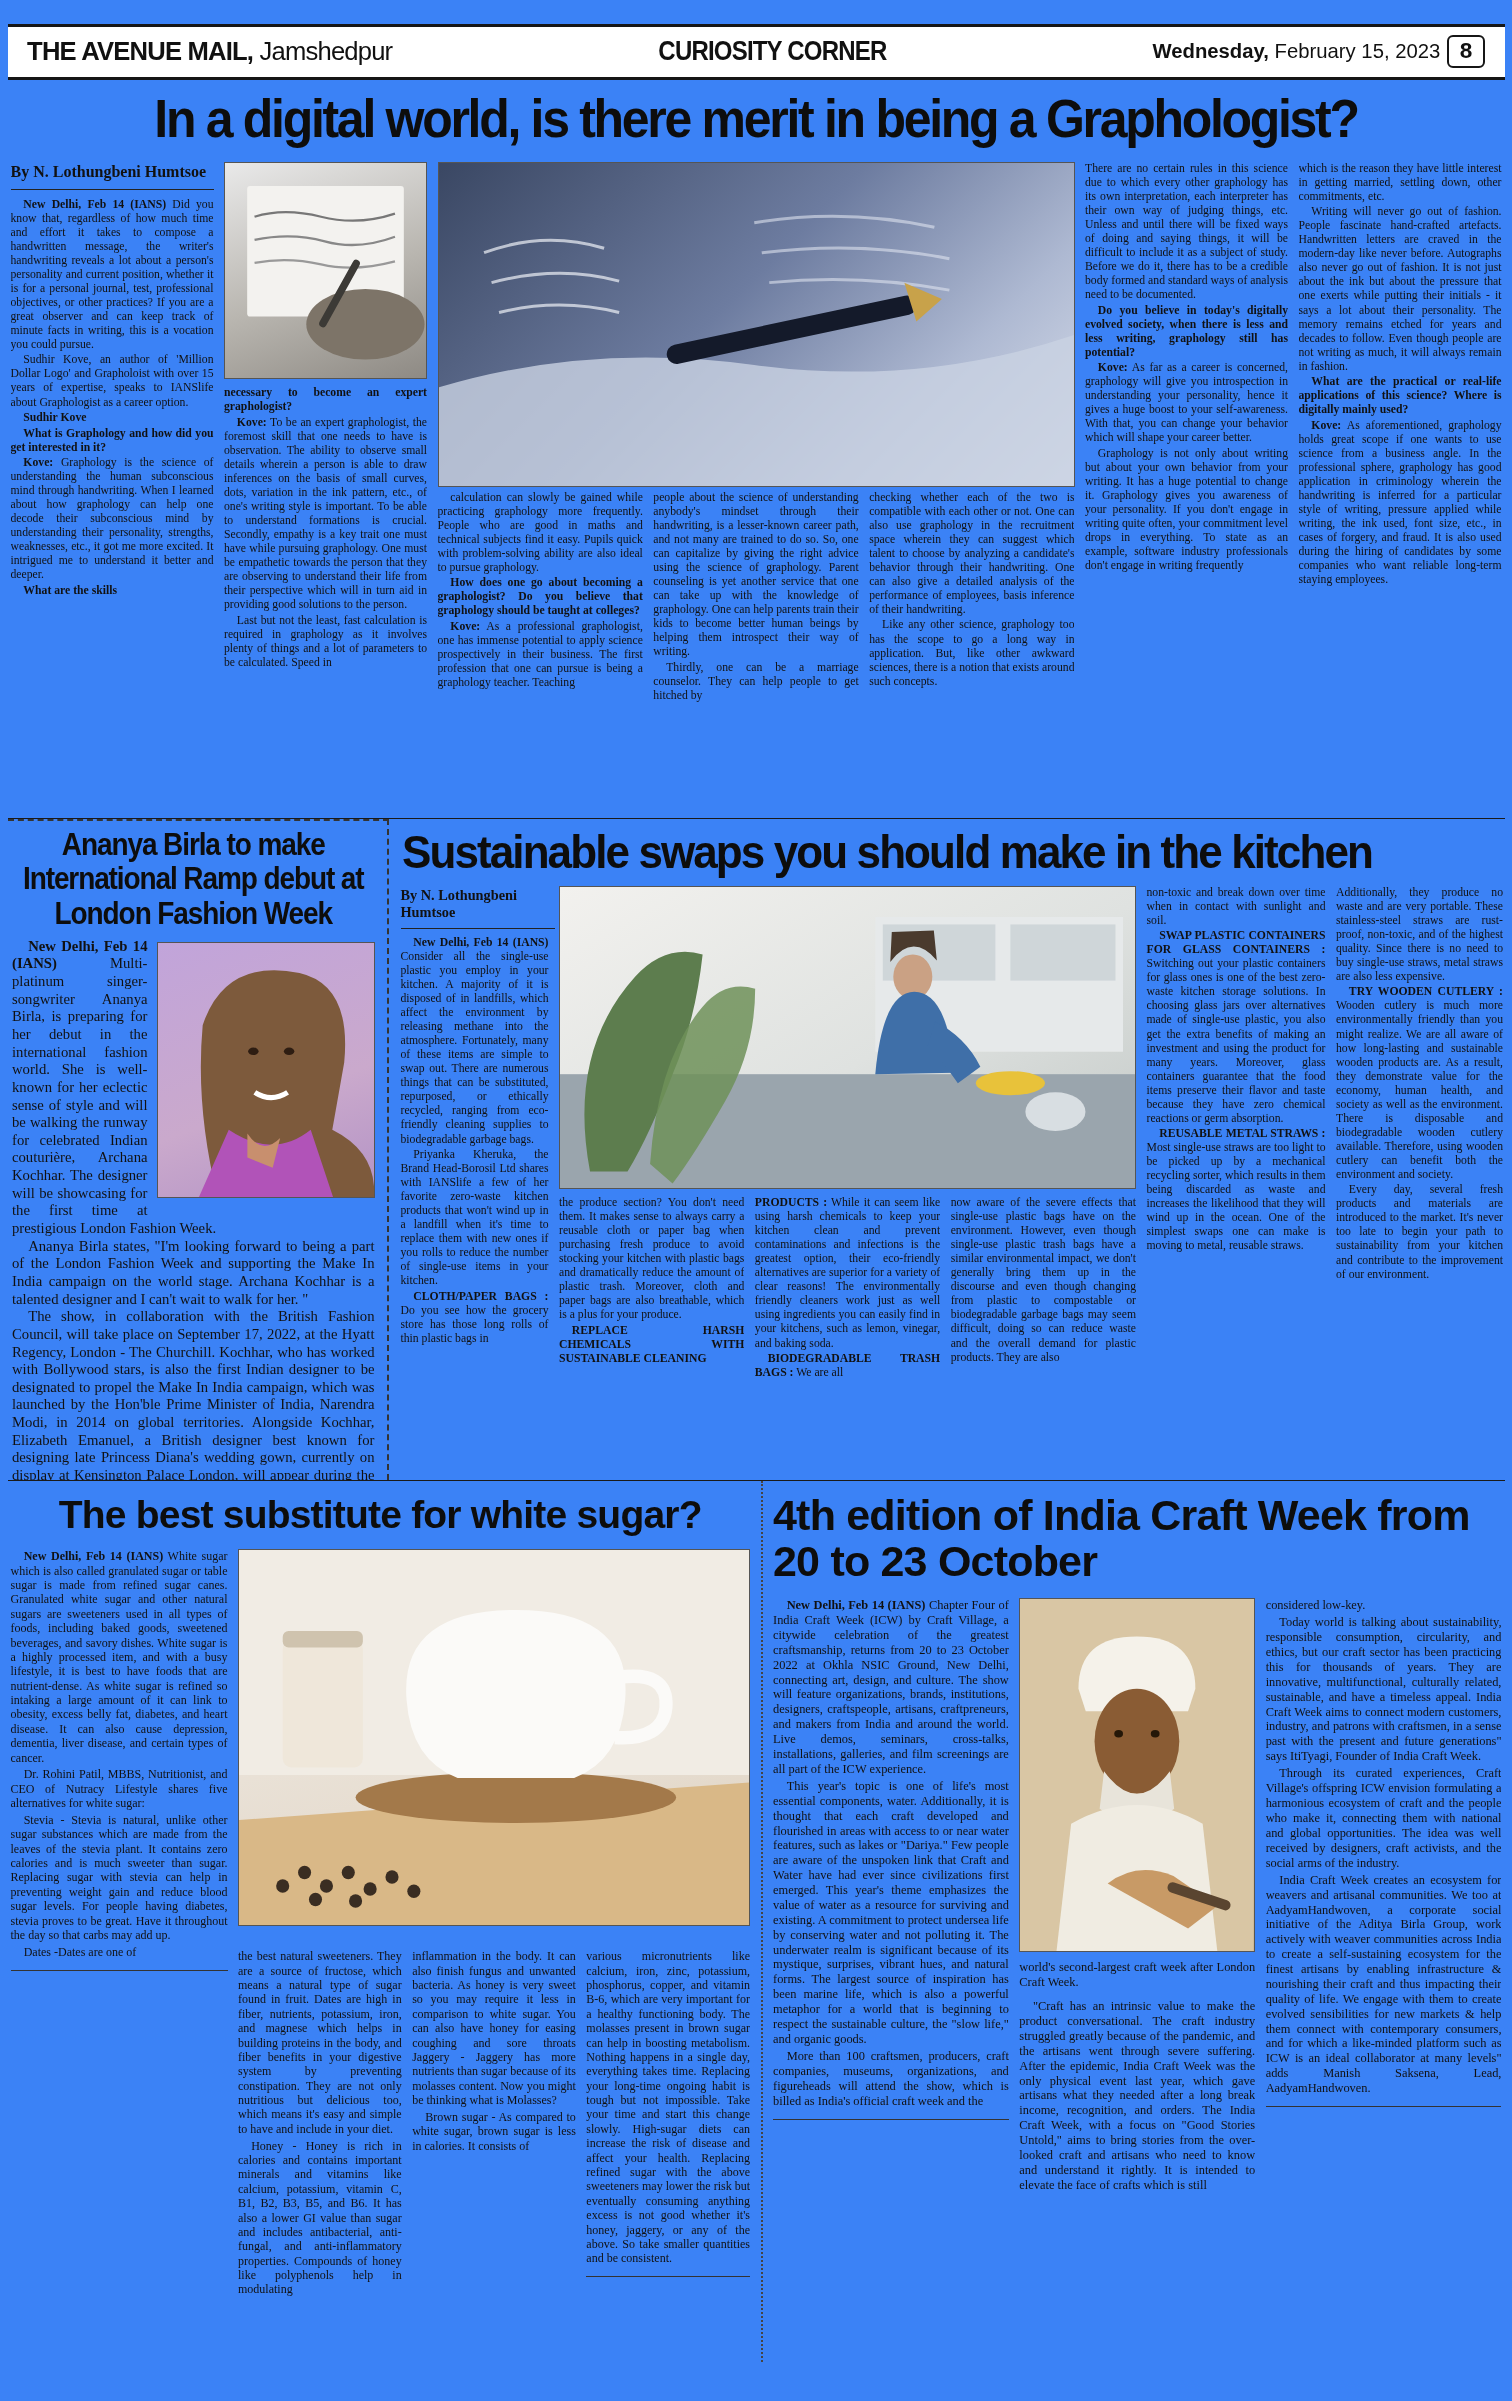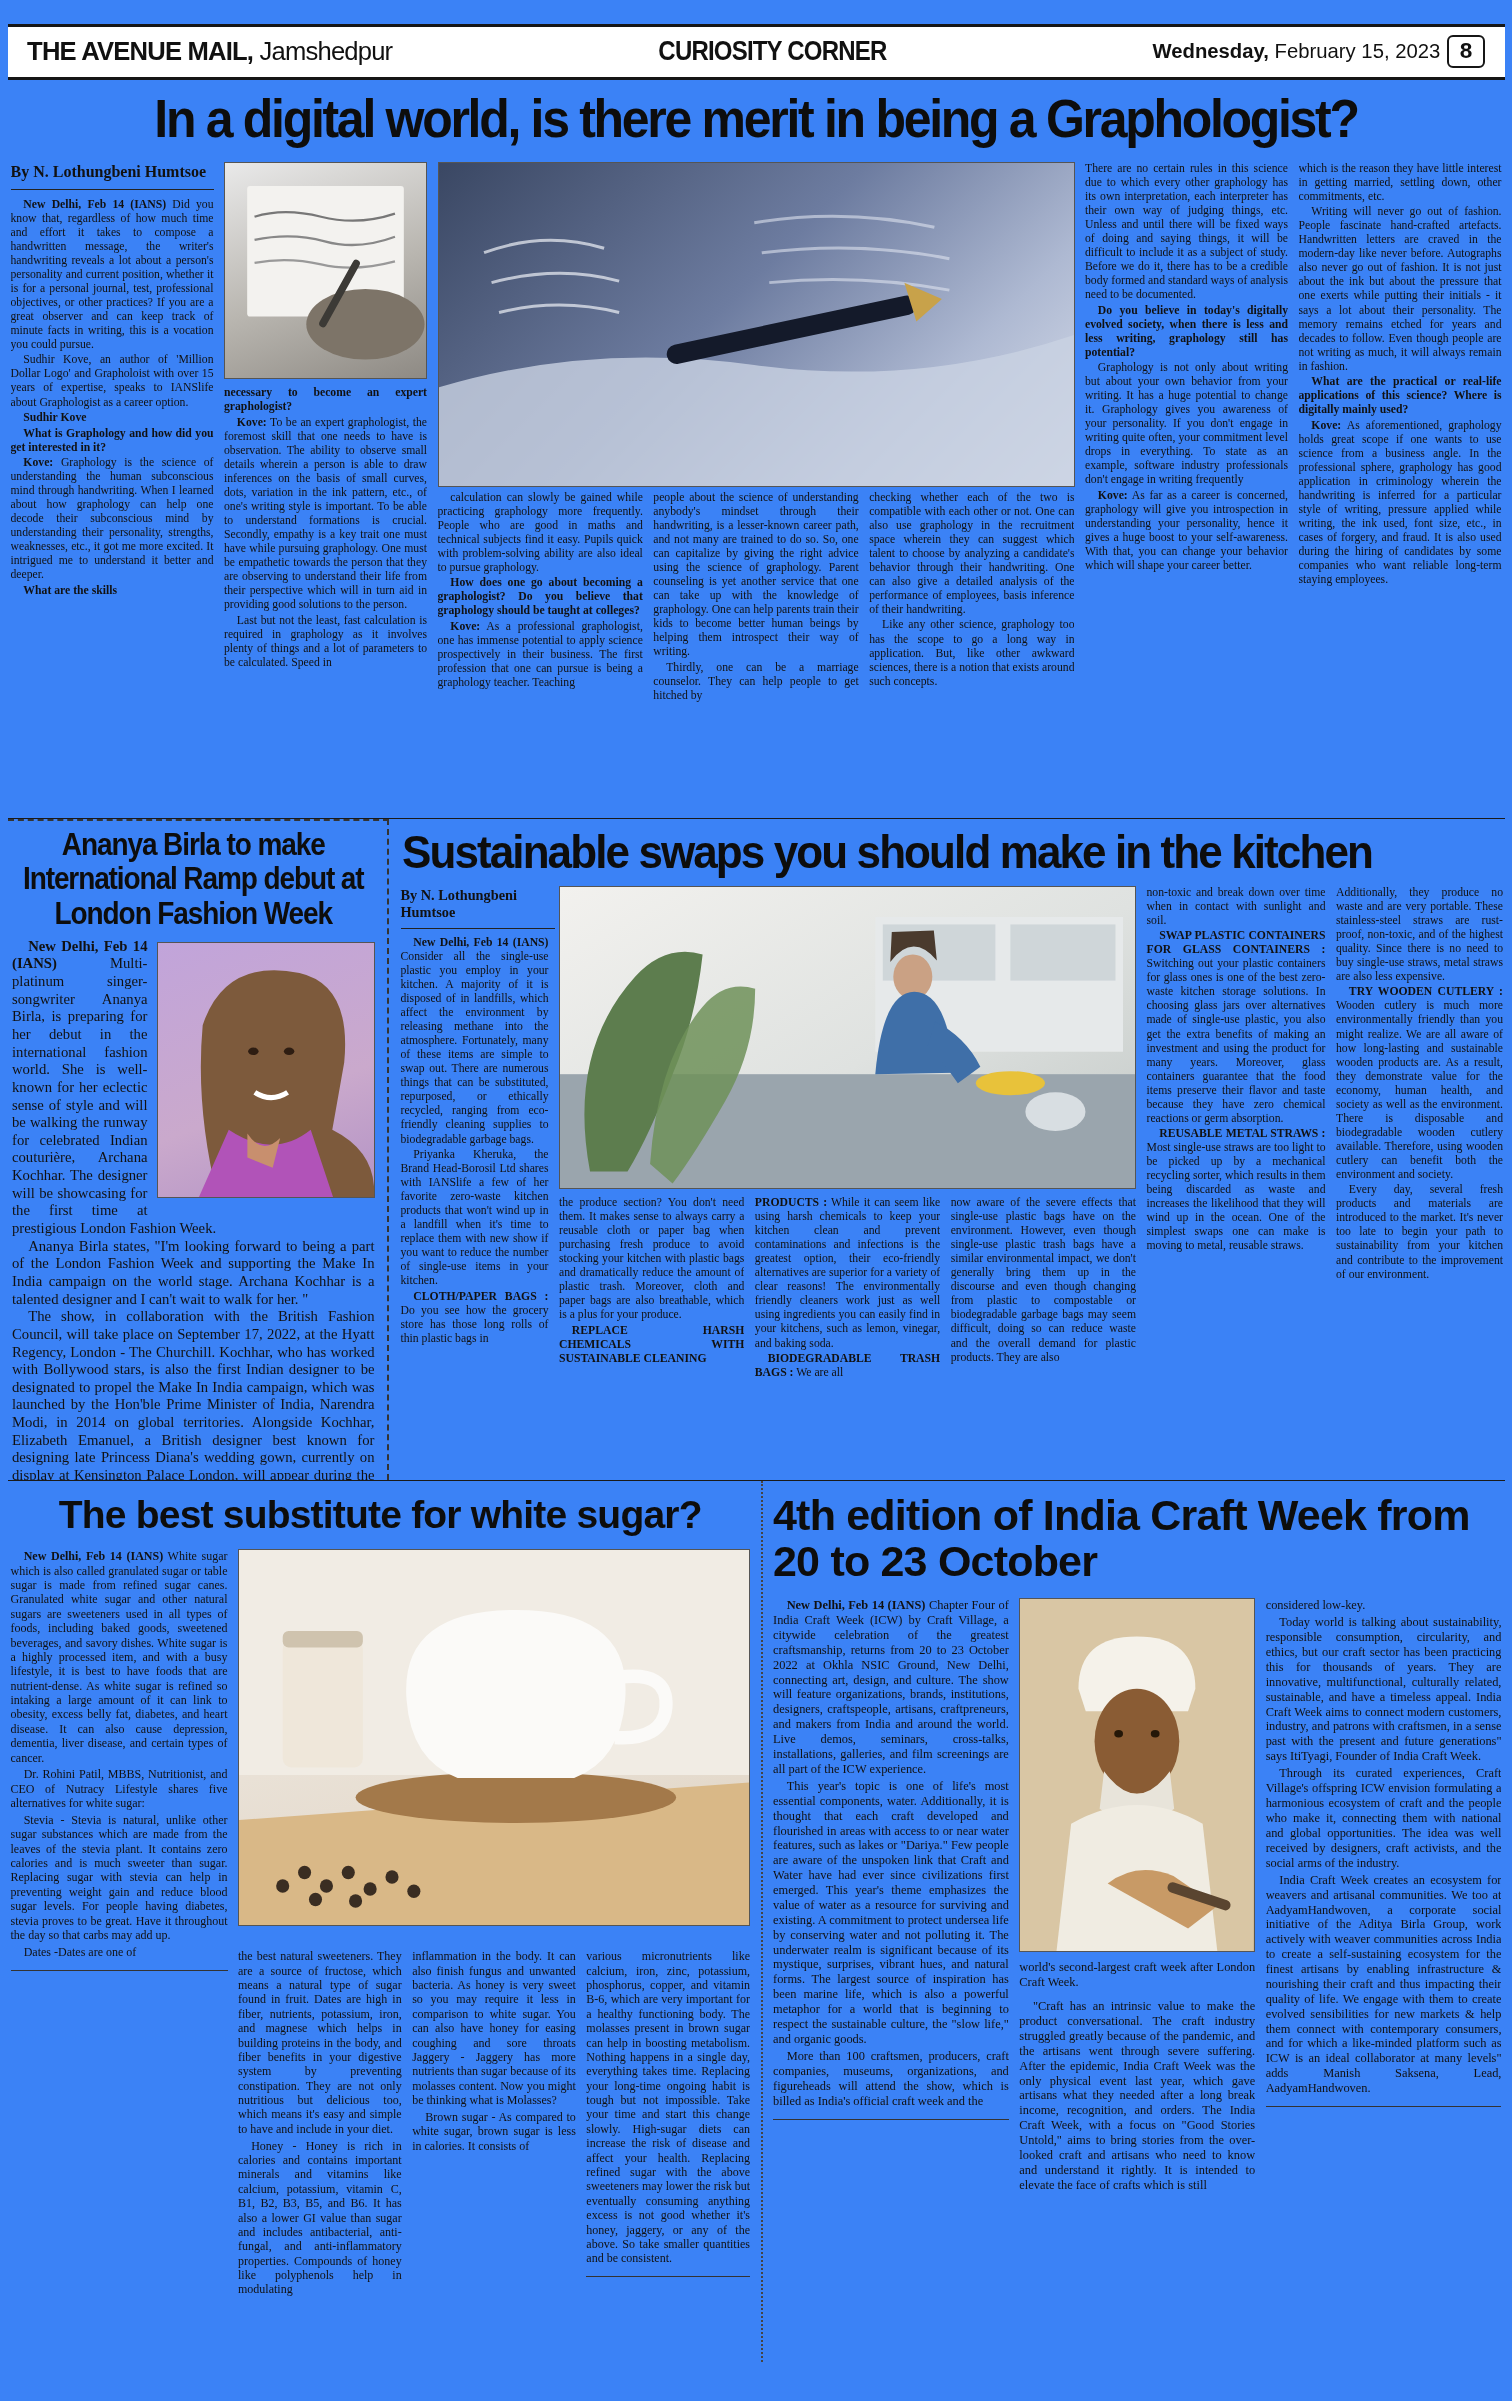--- a/index.html
+++ b/index.html
@@ -138,22 +138,22 @@
           <div class="col">
             <p class="noindent">checking whether each of the two is compatible with each other or not. One can also use graphology in the recruitment space wherein they can suggest which talent to choose by analyzing a candidate's behavior through their handwriting. One can also give a detailed analysis of the performance of employees, basis inference of their handwriting.</p>
             <p>Like any other science, graphology too has the scope to go a long way in application. But, like other awkward sciences, there is a notion that exists around such concepts.</p>
           </div>
         </div>
       </div>
 
       <div class="col">
         <p class="noindent">There are no certain rules in this science due to which every other graphology has its own interpretation, each interpreter has their own way of judging things, etc. Unless and until there will be fixed ways of doing and saying things, it will be difficult to include it as a subject of study. Before we do it, there has to be a credible body formed and standard ways of analysis need to be documented.</p>
         <p class="bold">Do you believe in today's digitally evolved society, when there is less and less writing, graphology still has potential?</p>
+        <p><b>Kove:</b> <span>As far as a career is concerned, graphology will give you introspection in understanding your personality, hence it gives a huge boost to your self-awareness. With that, you can change your behavior which will shape your career better.</span></p>
         <p>Graphology is not only about writing but about your own behavior from your writing. It has a huge potential to change it. Graphology gives you awareness of your personality. If you don't engage in writing quite often, your commitment level drops in everything. To state as an example, software industry professionals don't engage in writing frequently</p>
-        <p><b>Kove:</b> <span>As far as a career is concerned, graphology will give you introspection in understanding your personality, hence it gives a huge boost to your self-awareness. With that, you can change your behavior which will shape your career better.</span></p>
       </div>
 
       <div class="col">
         <p class="noindent">which is the reason they have little interest in getting married, settling down, other commitments, etc.</p>
         <p>Writing will never go out of fashion. People fascinate hand-crafted artefacts. Handwritten letters are craved in the modern-day like never before. Autographs also never go out of fashion. It is not just about the ink but about the pressure that one exerts while putting their initials - it says a lot about their personality. The memory remains etched for years and decades to follow. Even though people are not writing as much, it will always remain in fashion.</p>
         <p class="bold">What are the practical or real-life applications of this science? Where is digitally mainly used?</p>
         <p><b>Kove:</b> <span>As aforementioned, graphology holds great scope if one wants to use science from a business angle. In the professional sphere, graphology has good application in criminology wherein the handwriting is inferred for a particular style of writing, pressure applied while writing, the ink used, font size, etc., in cases of forgery, and fraud. It is also used during the hiring of candidates by some companies who want reliable long-term staying employees.</span></p>
       </div>
     </div>
   </section>
@@ -178,21 +178,21 @@
       <p>The show, in collaboration with the British Fashion Council, will take place on September 17, 2022, at the Hyatt Regency, London - The Churchill. Kochhar, who has worked with Bollywood stars, is also the first Indian designer to be designated to propel the Make In India campaign, which was launched by the Hon'ble Prime Minister of India, Narendra Modi, in 2014 on global territories. Alongside Kochhar, Elizabeth Emanuel, a British designer best known for designing late Princess Diana's wedding gown,  currently on display at Kensington Palace London, will appear during the nightfall slot.</p>
 
     </section>
 
     <section class="kitchen">
       <h2>Sustainable swaps you should make in the kitchen</h2>
       <div class="cols">
         <div class="k-c1">
           <div class="byline">By N. Lothungbeni Humtsoe</div>
           <p><b>New Delhi, Feb 14 (IANS)</b> <span>Consider all the single-use plastic you employ in your kitchen. A majority of it is disposed of in landfills, which affect the environment by releasing methane into the atmosphere. Fortunately, many of these items are simple to swap out. There are numerous things that can be substituted, repurposed, or ethically recycled, ranging from eco-friendly cleaning supplies to biodegradable garbage bags.</span></p>
-          <p>Priyanka Kheruka, the Brand Head-Borosil Ltd shares with IANSlife a few of her favorite zero-waste kitchen products that won't wind up in a landfill when it's time to replace them with new show if you want to reduce the number of single-use items in your kitchen.</p>
+          <p>Priyanka Kheruka, the Brand Head-Borosil Ltd shares with IANSlife a few of her favorite zero-waste kitchen products that won't wind up in a landfill when it's time to replace them with new ones if you rolls to reduce the number of single-use items in your kitchen.</p>
           <p><b>CLOTH/PAPER BAGS :</b> <span>Do you see how the grocery store has those long rolls of thin plastic bags in</span></p>
         </div>
 
         <div class="k-center">
           <div class="photo photo-kitchen">
             <svg viewBox="0 0 766 402" preserveAspectRatio="none">
               <rect x="0" y="250" width="766" height="152" fill="#9aa5ad"></rect>
               <rect x="420" y="40" width="330" height="180" fill="#e6e9ea"></rect>
               <rect x="430" y="50" width="150" height="75" fill="#cfd6d9"></rect>
               <rect x="600" y="50" width="140" height="75" fill="#cfd6d9"></rect>

